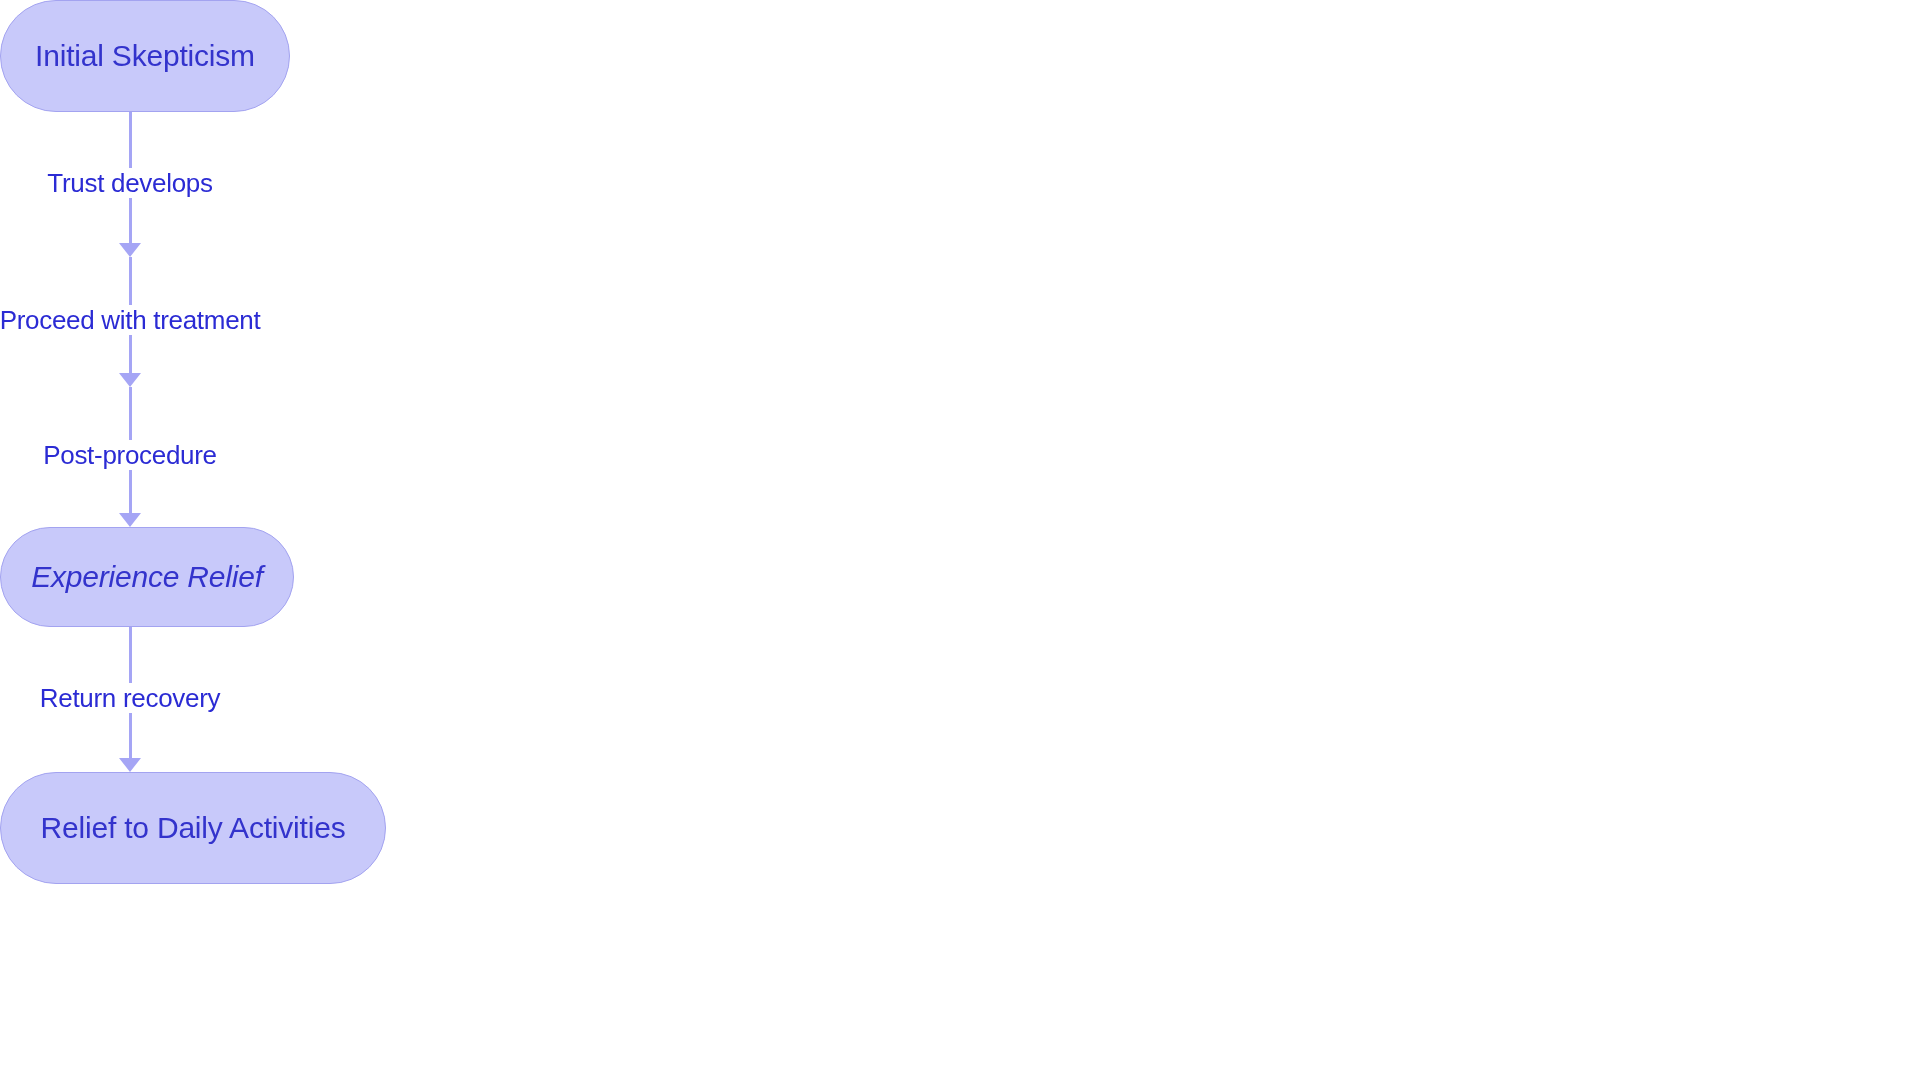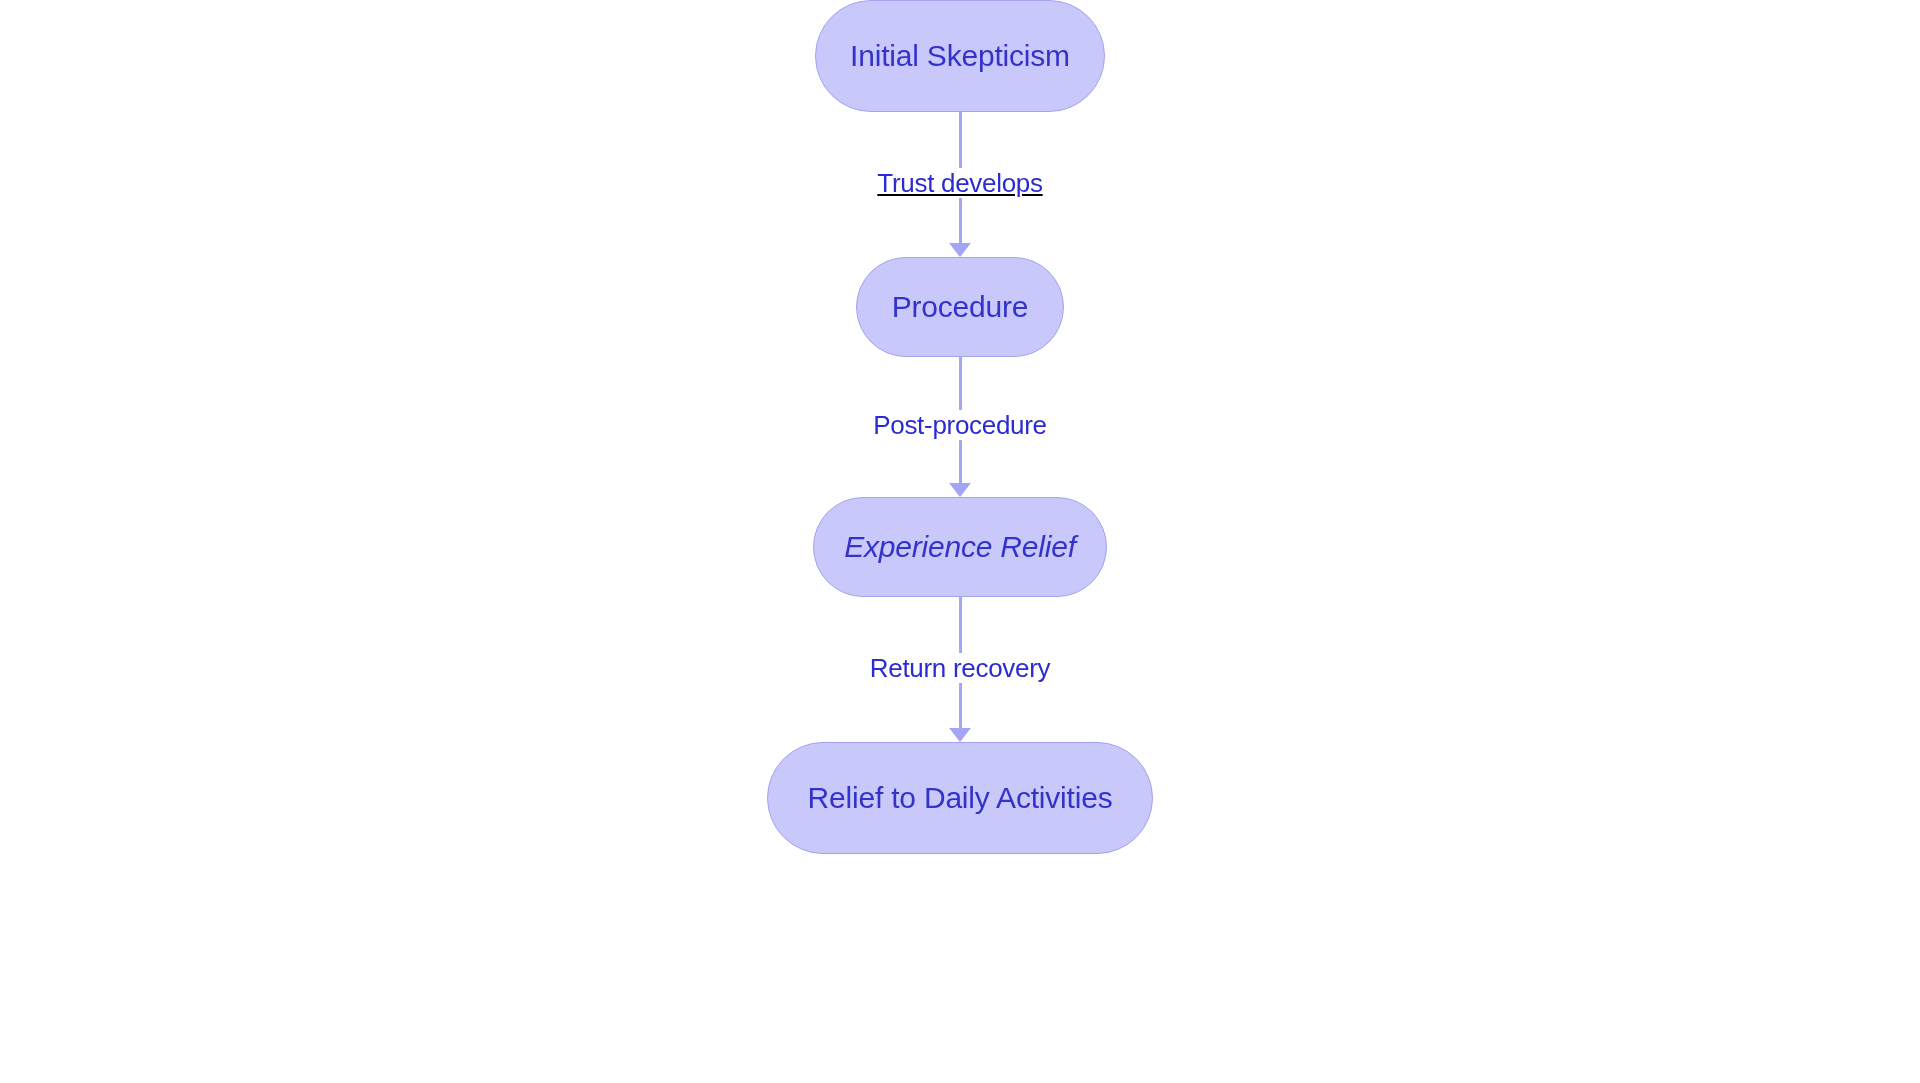--- a/index.html
+++ b/index.html
@@ -22,21 +22,21 @@
   }
 
   .flow-column {
     position: absolute;
     left: 0;
     top: 0;
     width: 1920px;
     height: 1083px;
     display: flex;
     flex-direction: column;
-    align-items: center;
+    align-items: flex-start;
   }
 
   
   .node {
     box-sizing: border-box;
     background: #c8c9fa;
     border: 1.4px solid #a3a3f0;
     border-radius: 9999px;
     color: #3333cc;
     display: flex;
@@ -59,21 +59,21 @@
 
   
   .connector {
     position: relative;
     width: 260px;
     flex: 0 0 auto;
     display: flex;
     align-items: center;
     justify-content: center;
   }
-  .conn-c0 { height: 145px; text-decoration: underline; }
+  .conn-c0 { height: 145px; }
   .conn-c1 { height: 130px; }
   .conn-c2 { height: 140px; }
   .conn-c3 { height: 145px; }
 
   .conn-line {
     position: absolute;
     left: 50%;
     top: 0;
     bottom: 11px;
     width: 3px;
@@ -118,24 +118,26 @@
       <span>Initial Skepticism</span>
     </div>
 
     <div class="connector conn-c0">
       <div class="conn-line"></div>
       <div class="conn-arrowhead"></div>
       <span class="conn-label">Trust develops</span>
     </div>
 
 
+    <div class="connector conn-c1">
+      <div class="conn-line"></div>
+      <div class="conn-arrowhead"></div>
+      <span class="conn-label">Proceed with treatment</span>
+    </div>
 
-    <div class="node node-n2">
-      <span>Procedure</span>
-    </div>
 
     <div class="connector conn-c2">
       <div class="conn-line"></div>
       <div class="conn-arrowhead"></div>
       <span class="conn-label">Post-procedure</span>
     </div>
 
     <div class="node node-n3">
       <span>Experience Relief</span>
     </div>

